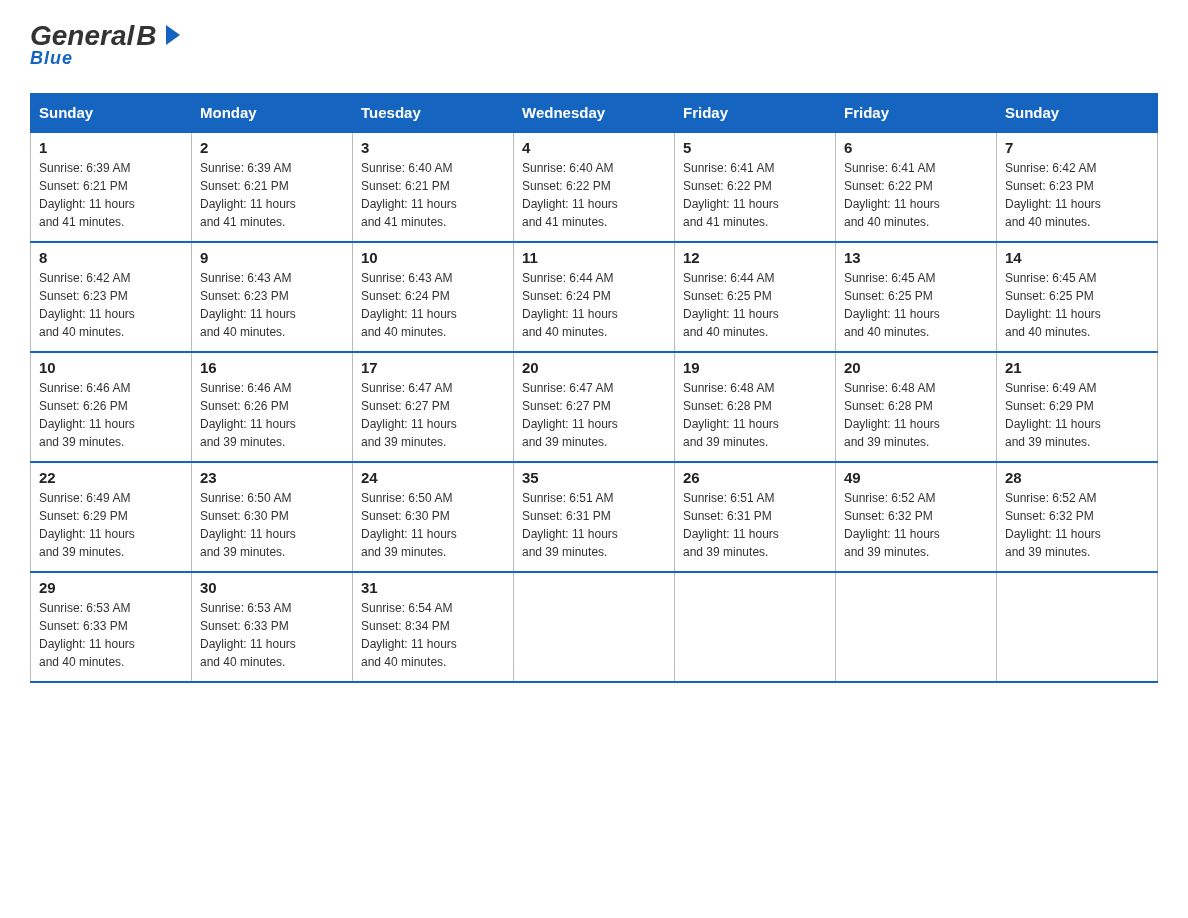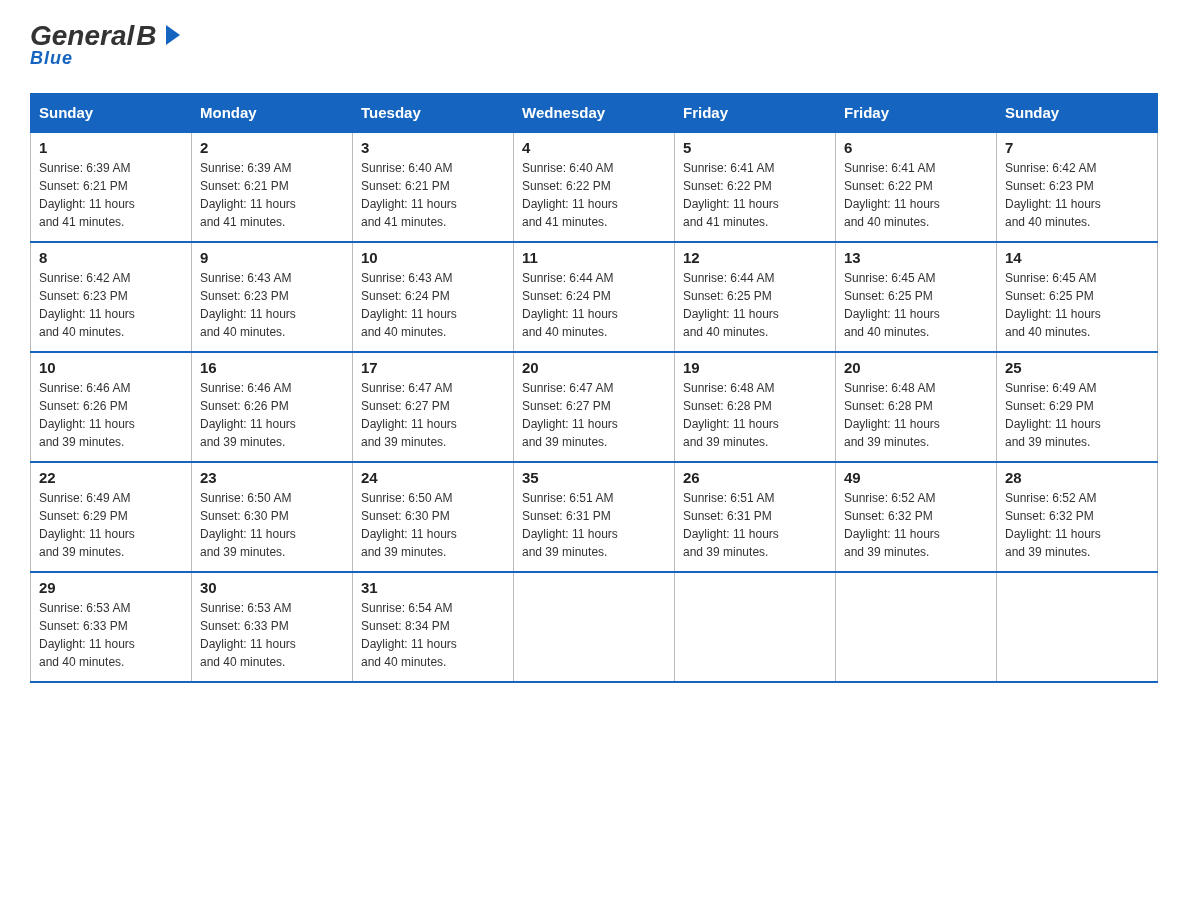--- a/index.html
+++ b/index.html
@@ -313,21 +313,21 @@
         <td>
           <span class="day-num">20</span>
           <div class="day-info">
             <span style="display: block;">Sunrise: 6:48 AM</span>
             <span style="display: block;">Sunset: 6:28 PM</span>
             <span style="display: block;">Daylight: 11 hours</span>
             <span style="display: block;">and 39 minutes.</span>
           </div>
         </td>
         <td>
-          <span class="day-num">25</span>
+          <span class="day-num">21</span>
           <div class="day-info">
             <span style="display: block;">Sunrise: 6:49 AM</span>
             <span style="display: block;">Sunset: 6:29 PM</span>
             <span style="display: block;">Daylight: 11 hours</span>
             <span style="display: block;">and 39 minutes.</span>
           </div>
         </td>
       </tr>
       <tr>
         <td>

